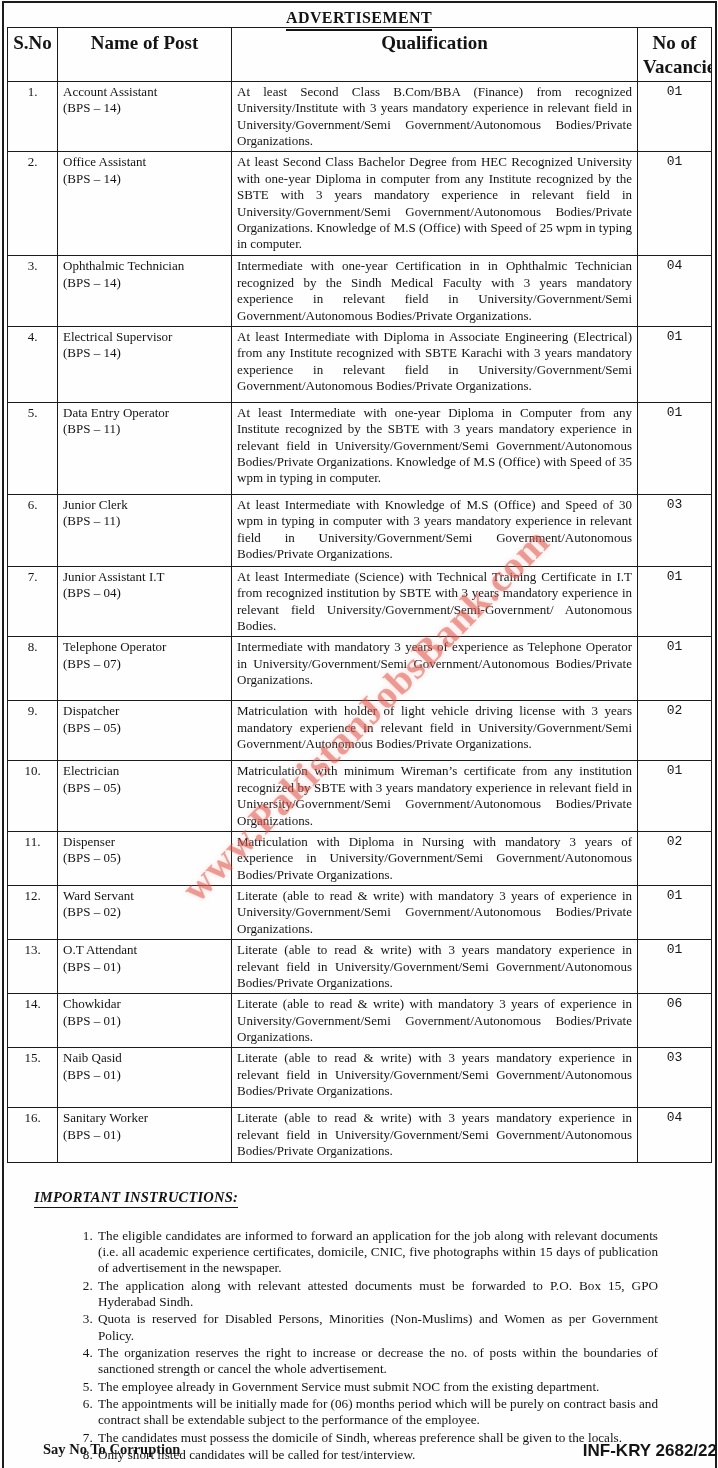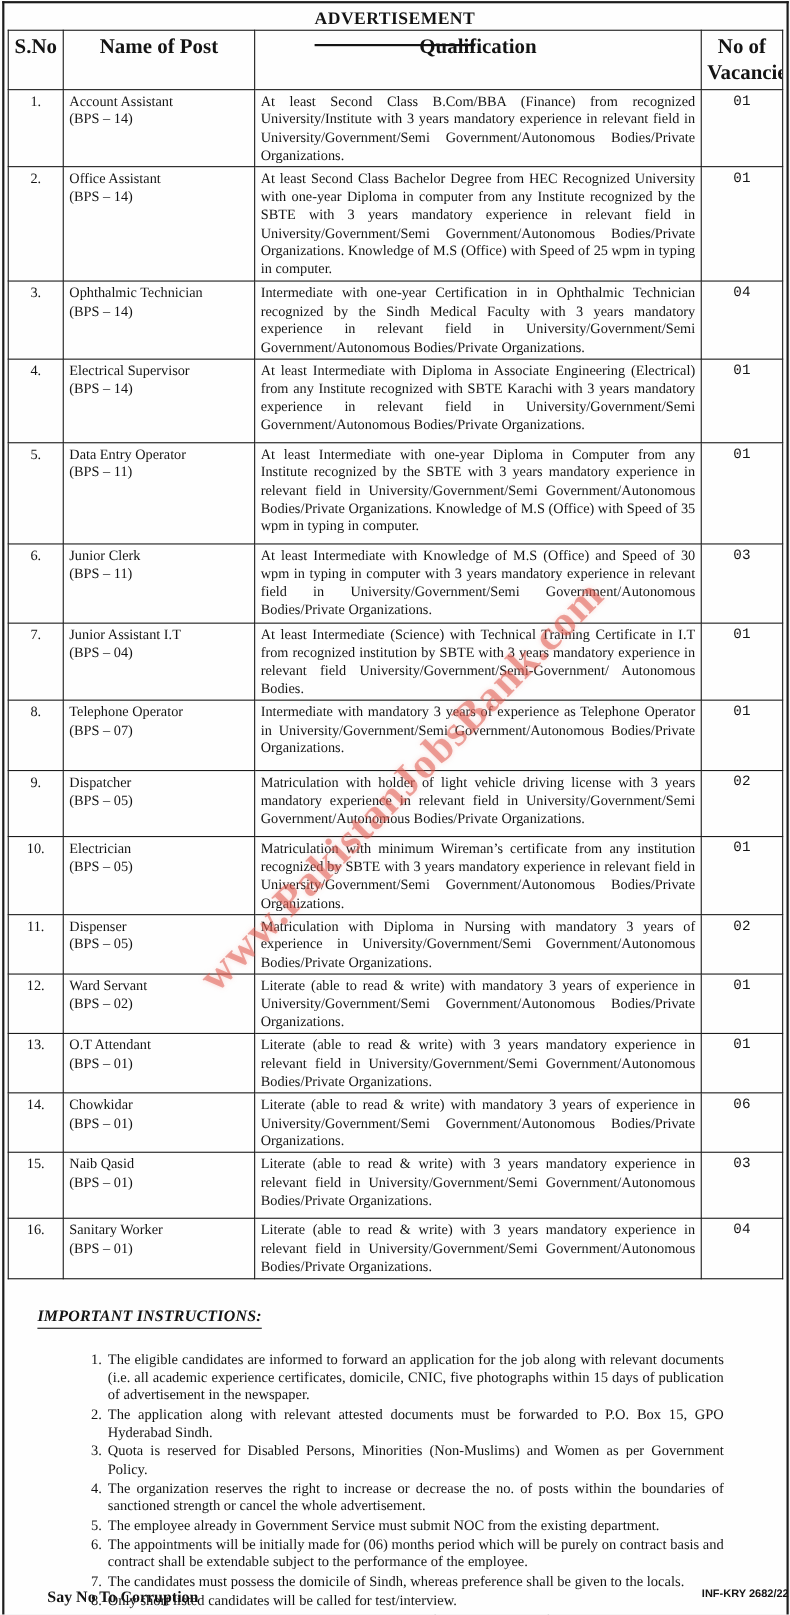--- a/index.html
+++ b/index.html
@@ -21,21 +21,21 @@
   }
   .title{
     margin:9px 0 0 0;
     text-align:center;
     font-size:16px;
     font-weight:bold;
     letter-spacing:.4px;
   }
   .title span{
     border-bottom:2px solid #141414;
-    padding-bottom:14px;
+    padding-bottom:3px;
     text-align:right;
   }
   .intro{
     margin:10px 0 7px 0;
     text-align:center;
     font-size:14.5px;
   }
   table.jobs{
     border-collapse:collapse;
     table-layout:fixed;
@@ -96,21 +96,21 @@
     display:flex;
     justify-content:space-between;
     align-items:flex-start;
   }
   .footer .slogan{
     font-weight:bold;
     font-size:14.5px;
   }
   .footer .ref{
     font-weight:bold;
-    font-size:10px;
+    font-size:17px;
     font-family:"Liberation Sans","DejaVu Sans",sans-serif;
   }
   .watermark{
     position:absolute;
     left:188px;
     top:872px;
     transform-origin:0 50%;
     transform:rotate(-45.5deg);
     font-size:39px;
     font-weight:bold;

